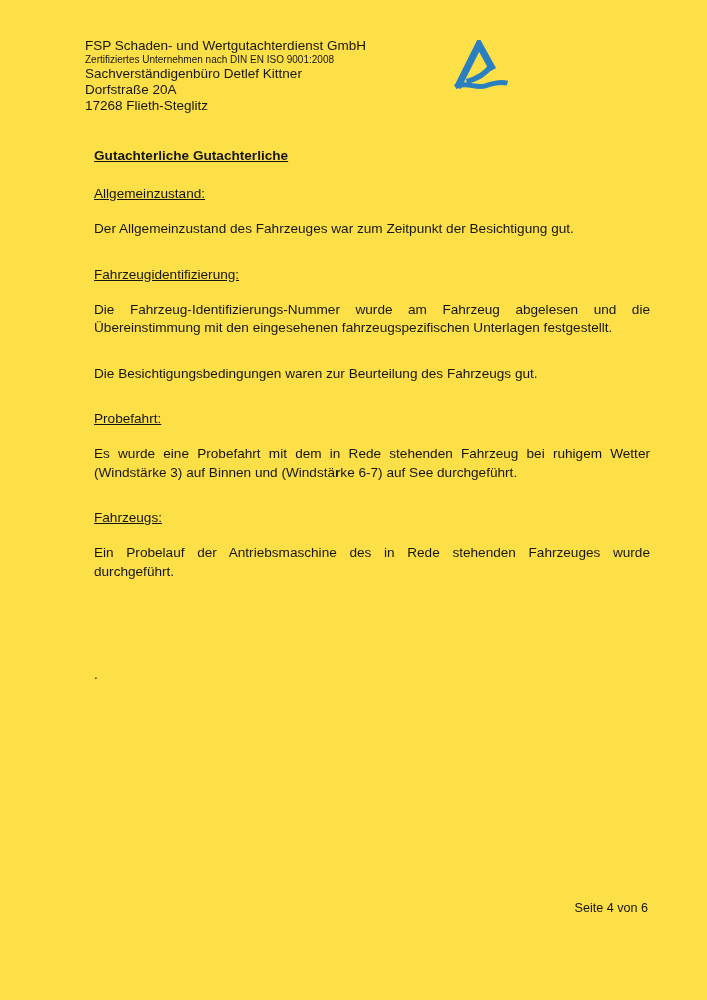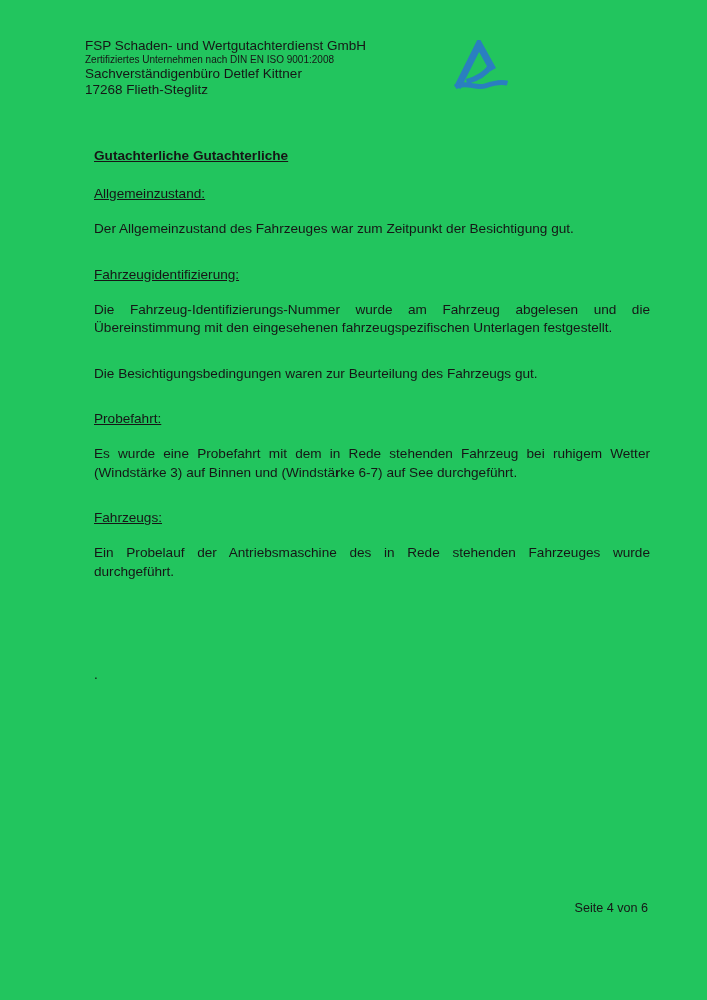--- a/index.html
+++ b/index.html
@@ -2,21 +2,21 @@
 <html><head>
 <meta charset="utf-8">
 <style>
   * { box-sizing: border-box; }
   html, body { margin: 0; padding: 0; background: #e8e8e8; }
   .page {
     position: relative;
     width: 707px;
     height: 1000px;
     margin: 0 auto;
-    background: #22c55e;
+    background: #fde047;
     font-family: "Liberation Sans", sans-serif;
     color: #161616;
     overflow: hidden;
   }
 
   
   .sender { position: absolute; left: 85px; top: 38px; }
   .sender-line { font-size: 13.5px; line-height: 16px; white-space: nowrap; }
   .sender-line.small { font-size: 10px; line-height: 12px; }
 
@@ -56,20 +56,21 @@
 </style>
 </head>
 <body>
 
 <div class="page">
 
   <header class="sender">
     <div class="sender-line">FSP Schaden- und Wertgutachterdienst GmbH</div>
     <div class="sender-line small">Zertifiziertes Unternehmen nach DIN EN ISO 9001:2008</div>
     <div class="sender-line">Sachverständigenbüro Detlef Kittner</div>
+    <div class="sender-line">Dorfstraße 20A</div>
     <div class="sender-line">17268 Flieth-Steglitz</div>
   </header>
 
   <div class="logo">
     <div class="logo-triangle">
       <svg viewBox="0 0 104 96" xmlns="http://www.w3.org/2000/svg" aria-hidden="true">
         <path d="M10 86 L50 6 L76 53" stroke-width="13" style="stroke: rgb(42, 127, 192);"></path>
         <path d="M72 46 C62 61 46 70 27 75" stroke-width="10" style="stroke: rgb(42, 127, 192);"></path>
         <path d="M6 85 C26 74 44 89 62 83 C79 77 92 75 103 78" stroke-width="9" style="stroke: rgb(42, 127, 192);"></path>
       </svg>

